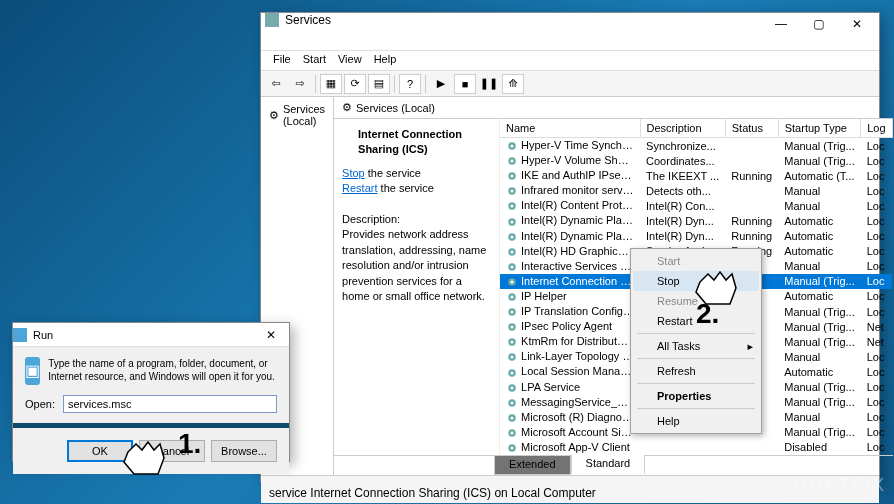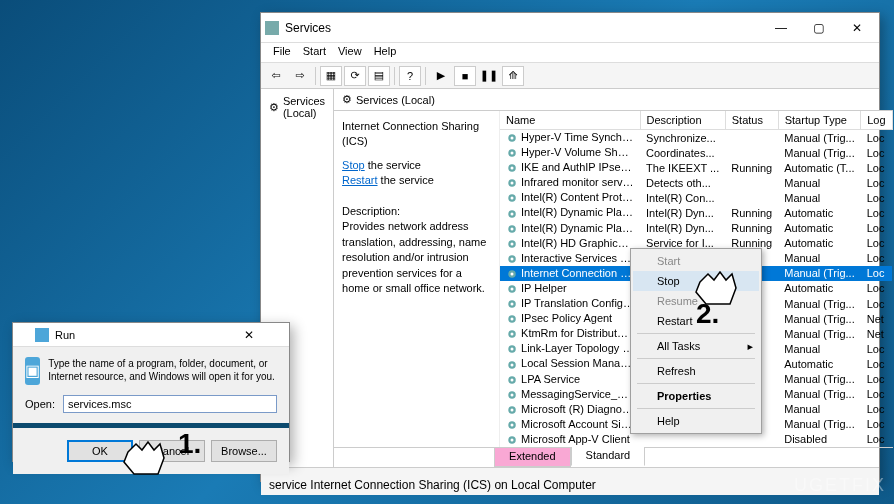--- a/index.html
+++ b/index.html
@@ -2,62 +2,62 @@
 <html><head>
 <meta charset="utf-8">
 <style>
 * { box-sizing: border-box; margin: 0; padding: 0; }
 body { font-family: "Segoe UI", Tahoma, sans-serif; font-size: 11px; background: linear-gradient(135deg, #0a4d7a 0%, #1a7bb5 50%, #0f5a8a 100%); width: 894px; height: 504px; position: relative; overflow: hidden; }
 .watermark { position: absolute; bottom: 8px; right: 8px; color: rgba(255,255,255,0.4); font-size: 18px; letter-spacing: 2px; font-weight: 300; }
 .window { position: absolute; background: #fff; border: 1px solid #888; box-shadow: 4px 4px 12px rgba(0,0,0,0.3); }
 
 
 .svc-window { left: 260px; top: 12px; width: 620px; height: 470px; }
-.titlebar { height: 30px; display: flex; align-items: center; padding: 0 4px; background: #fff; border-bottom: 1px solid #ddd; }
+.titlebar { height: 38px; display: flex; align-items: flex-start; padding: 0 4px; background: #fff; border-bottom: 1px solid #ddd; }
 .title-icon { width: 14px; height: 14px; margin-right: 6px; background: #7aa; display: inline-block; }
 .title-text { flex: 1; font-size: 12px; }
 .win-buttons { display: flex; gap: 2px; }
 .win-btn { width: 36px; height: 22px; display: flex; align-items: center; justify-content: center; font-size: 12px; cursor: default; }
 .menubar { height: 20px; display: flex; gap: 12px; padding: 2px 12px; border-bottom: 1px solid #ddd; font-size: 11px; }
 .toolbar { height: 26px; display: flex; align-items: center; gap: 2px; padding: 2px 4px; border-bottom: 1px solid #ccc; background: #f5f5f5; }
 .tb-btn { width: 22px; height: 20px; display: flex; align-items: center; justify-content: center; border: 1px solid transparent; font-size: 11px; }
 .tb-btn.enabled { border: 1px solid #ccc; background: #fff; }
 .tb-sep { width: 1px; height: 18px; background: #ccc; margin: 0 2px; }
 .svc-body { display: flex; height: calc(100% - 72px - 18px); }
 .svc-tree { width: 112px; border-right: 1px solid #ccc; padding: 4px; }
 .svc-tree-item { padding: 2px 4px; display: flex; align-items: center; gap: 4px; }
 .svc-main { flex: 1; display: flex; flex-direction: column; }
 .svc-header { padding: 4px 8px; border-bottom: 1px solid #ccc; display: flex; align-items: center; gap: 4px; }
 .svc-content { flex: 1; display: flex; overflow: hidden; }
 .svc-detail { width: 166px; padding: 8px; border-right: 1px solid #eee; font-size: 11px; line-height: 1.4; }
-.svc-detail-title { font-weight: normal; margin-bottom: 8px; }
+.svc-detail-title { font-weight: bold; margin-bottom: 8px; margin-left: 16px; }
 .svc-detail a { color: #0066cc; text-decoration: underline; }
 .svc-list-wrap { flex: 1; overflow: auto; position: relative; }
 .svc-table { width: 100%; border-collapse: collapse; font-size: 11px; }
 .svc-table th { text-align: left; font-weight: normal; padding: 3px 6px; border-right: 1px solid #ddd; background: #fff; border-bottom: 1px solid #ddd; position: sticky; top: 0; white-space: nowrap; }
 .svc-table td { padding: 1px 6px; white-space: nowrap; overflow: hidden; text-overflow: ellipsis; max-width: 140px; }
 .svc-row.selected td { background: #0078d7; color: #fff; }
 .svc-gear { width: 12px; height: 12px; display: inline-block; vertical-align: middle; margin-right: 3px; }
 .svc-tabs { height: 20px; border-top: 1px solid #ccc; display: flex; padding-left: 160px; }
-.svc-tab { padding: 2px 14px; border: 1px solid #ccc; border-top: none; font-size: 11px; background: #f9a8d4; }
+.svc-tab { padding: 2px 14px; border: 1px solid #ccc; border-top: none; font-size: 11px; background: #737373; }
 .svc-tab.active { background: #fff; border-bottom: 1px solid #fff; position: relative; top: -1px; }
 .statusbar { height: 28px; padding: 10px 8px; font-size: 12px; border-top: 1px solid #ccc; background: #f5f5f5; }
 
 
 .context-menu { position: absolute; background: #f0f0f0; border: 1px solid #a0a0a0; box-shadow: 2px 2px 6px rgba(0,0,0,0.3); width: 132px; font-size: 11px; padding: 2px; z-index: 100; }
 .ctx-item { padding: 4px 24px 4px 24px; position: relative; }
 .ctx-item.disabled { color: #888; }
 .ctx-item.hover { background: #d8e6f2; }
 .ctx-item.bold { font-weight: bold; }
 .ctx-item .arrow { position: absolute; right: 6px; }
 .ctx-sep { height: 1px; background: #ccc; margin: 2px 4px; }
 
 
 .run-window { left: 12px; top: 322px; width: 278px; height: 140px; background: #f0f0f0; }
-.run-title { height: 24px; display: flex; align-items: center; padding: 0 22px; background: #fff; border-bottom: 1px solid #ddd; }
+.run-title { height: 24px; display: flex; align-items: center; padding: 0 0; background: #fff; border-bottom: 1px solid #ddd; }
 .run-body { padding: 10px 12px; }
 .run-desc { display: flex; gap: 8px; font-size: 10px; line-height: 1.3; margin-bottom: 10px; }
 .run-icon { width: 28px; height: 28px; background: #4da6d9; border-radius: 3px; display: flex; align-items: center; justify-content: center; color: #fff; font-size: 16px; }
 .run-input-row { display: flex; align-items: center; gap: 8px; }
 .run-input { flex: 1; padding: 2px 4px; font-size: 11px; border: 1px solid #7a9ac8; }
 .run-buttons { display: flex; justify-content: flex-end; gap: 6px; padding: 12px 12px; border-top: 5px solid #0c4a6e; background: #f0f0f0; }
 .run-btn { width: 66px; padding: 3px 0; font-size: 11px; border: 1px solid #adadad; background: #e1e1e1; }
 .run-btn.primary { border: 2px solid #0078d7; }
 
 

